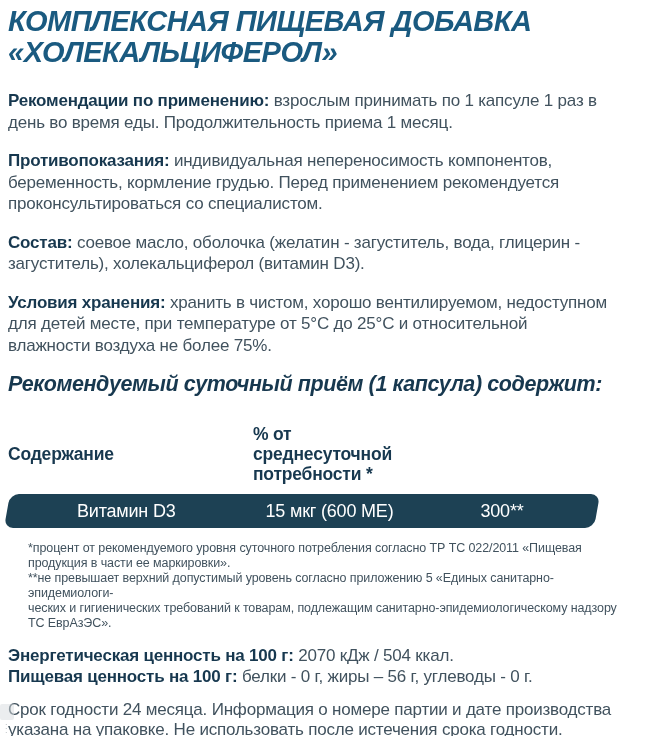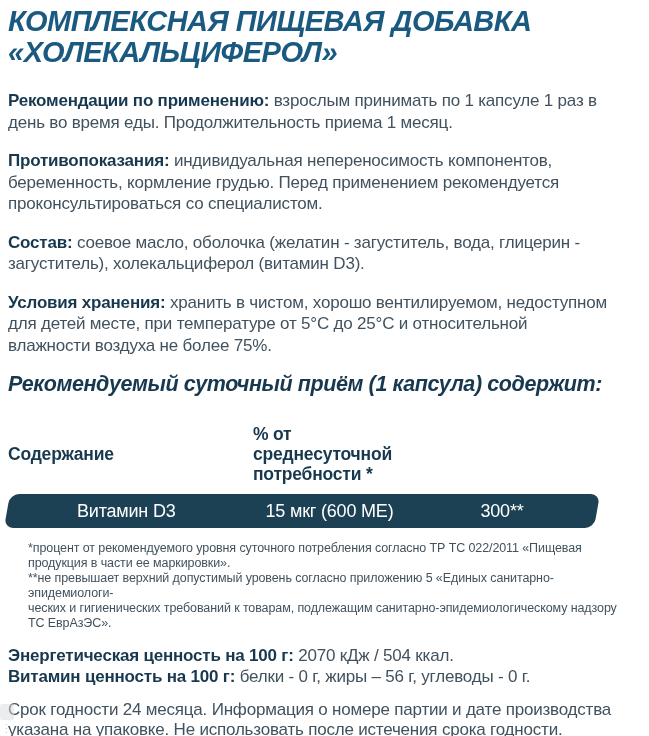--- a/index.html
+++ b/index.html
@@ -94,21 +94,21 @@
   </div>
 
   <p class="footnotes pre">*процент от рекомендуемого уровня суточного потребления согласно ТР ТС 022/2011 «Пищевая
 продукция в части ее маркировки».
 **не превышает верхний допустимый уровень согласно приложению 5 «Единых санитарно-эпидемиологи-
 ческих и гигиенических требований к товарам, подлежащим санитарно-эпидемиологическому надзору
 ТС ЕврАзЭС».</p>
 
   <div class="nutrition">
     <div><b class="lbl">Энергетическая ценность на 100 г:</b> <span>2070 кДж / 504 ккал.</span></div>
-    <div><b class="lbl">Витамин ценность на 100 г:</b> <span>белки - 0 г, жиры – 56 г, углеводы - 0 г.</span></div>
+    <div><b class="lbl">Пищевая ценность на 100 г:</b> <span>белки - 0 г, жиры – 56 г, углеводы - 0 г.</span></div>
   </div>
 
   <p class="shelf pre">Срок годности 24 месяца. Информация о номере партии и дате производства
 указана на упаковке. Не использовать после истечения срока годности.</p>
 
   <div class="cursor-artifact">
     <div class="blob"></div>
     <div class="dots">.<br>.<br>.</div>
   </div>
 

